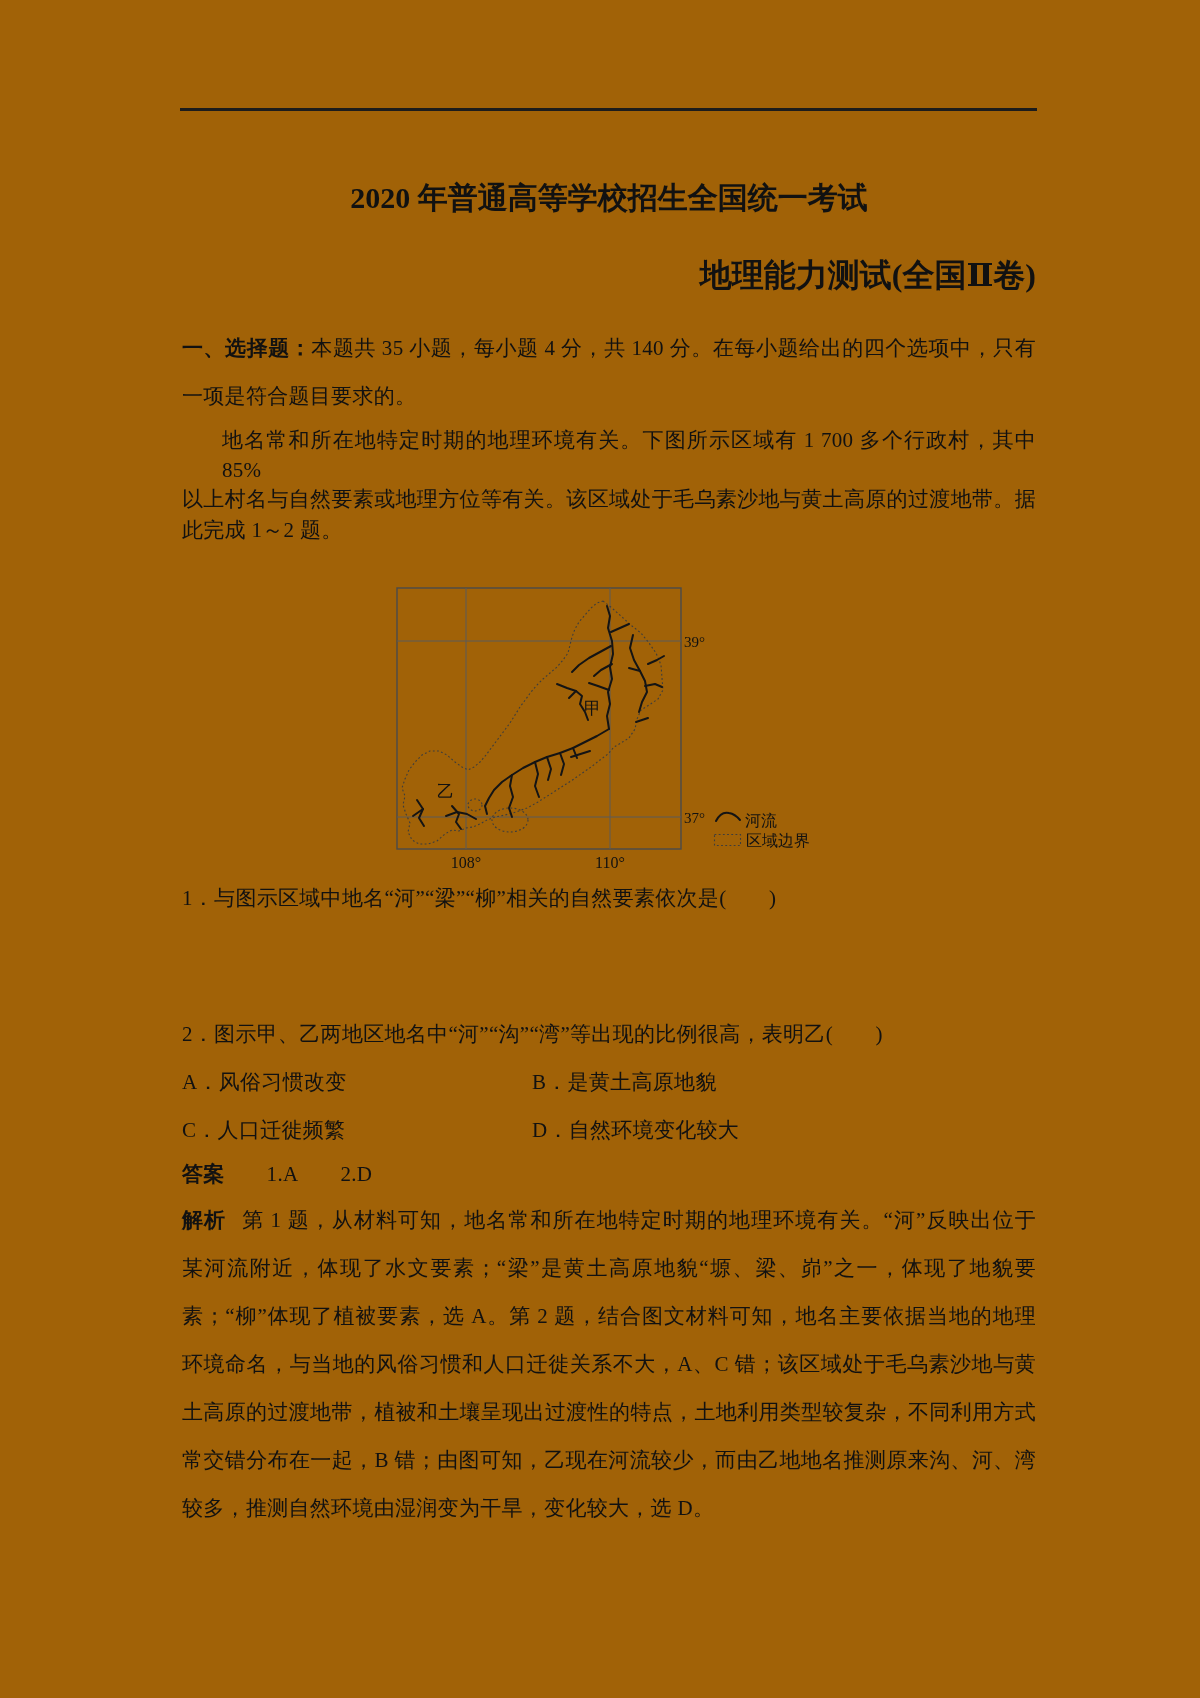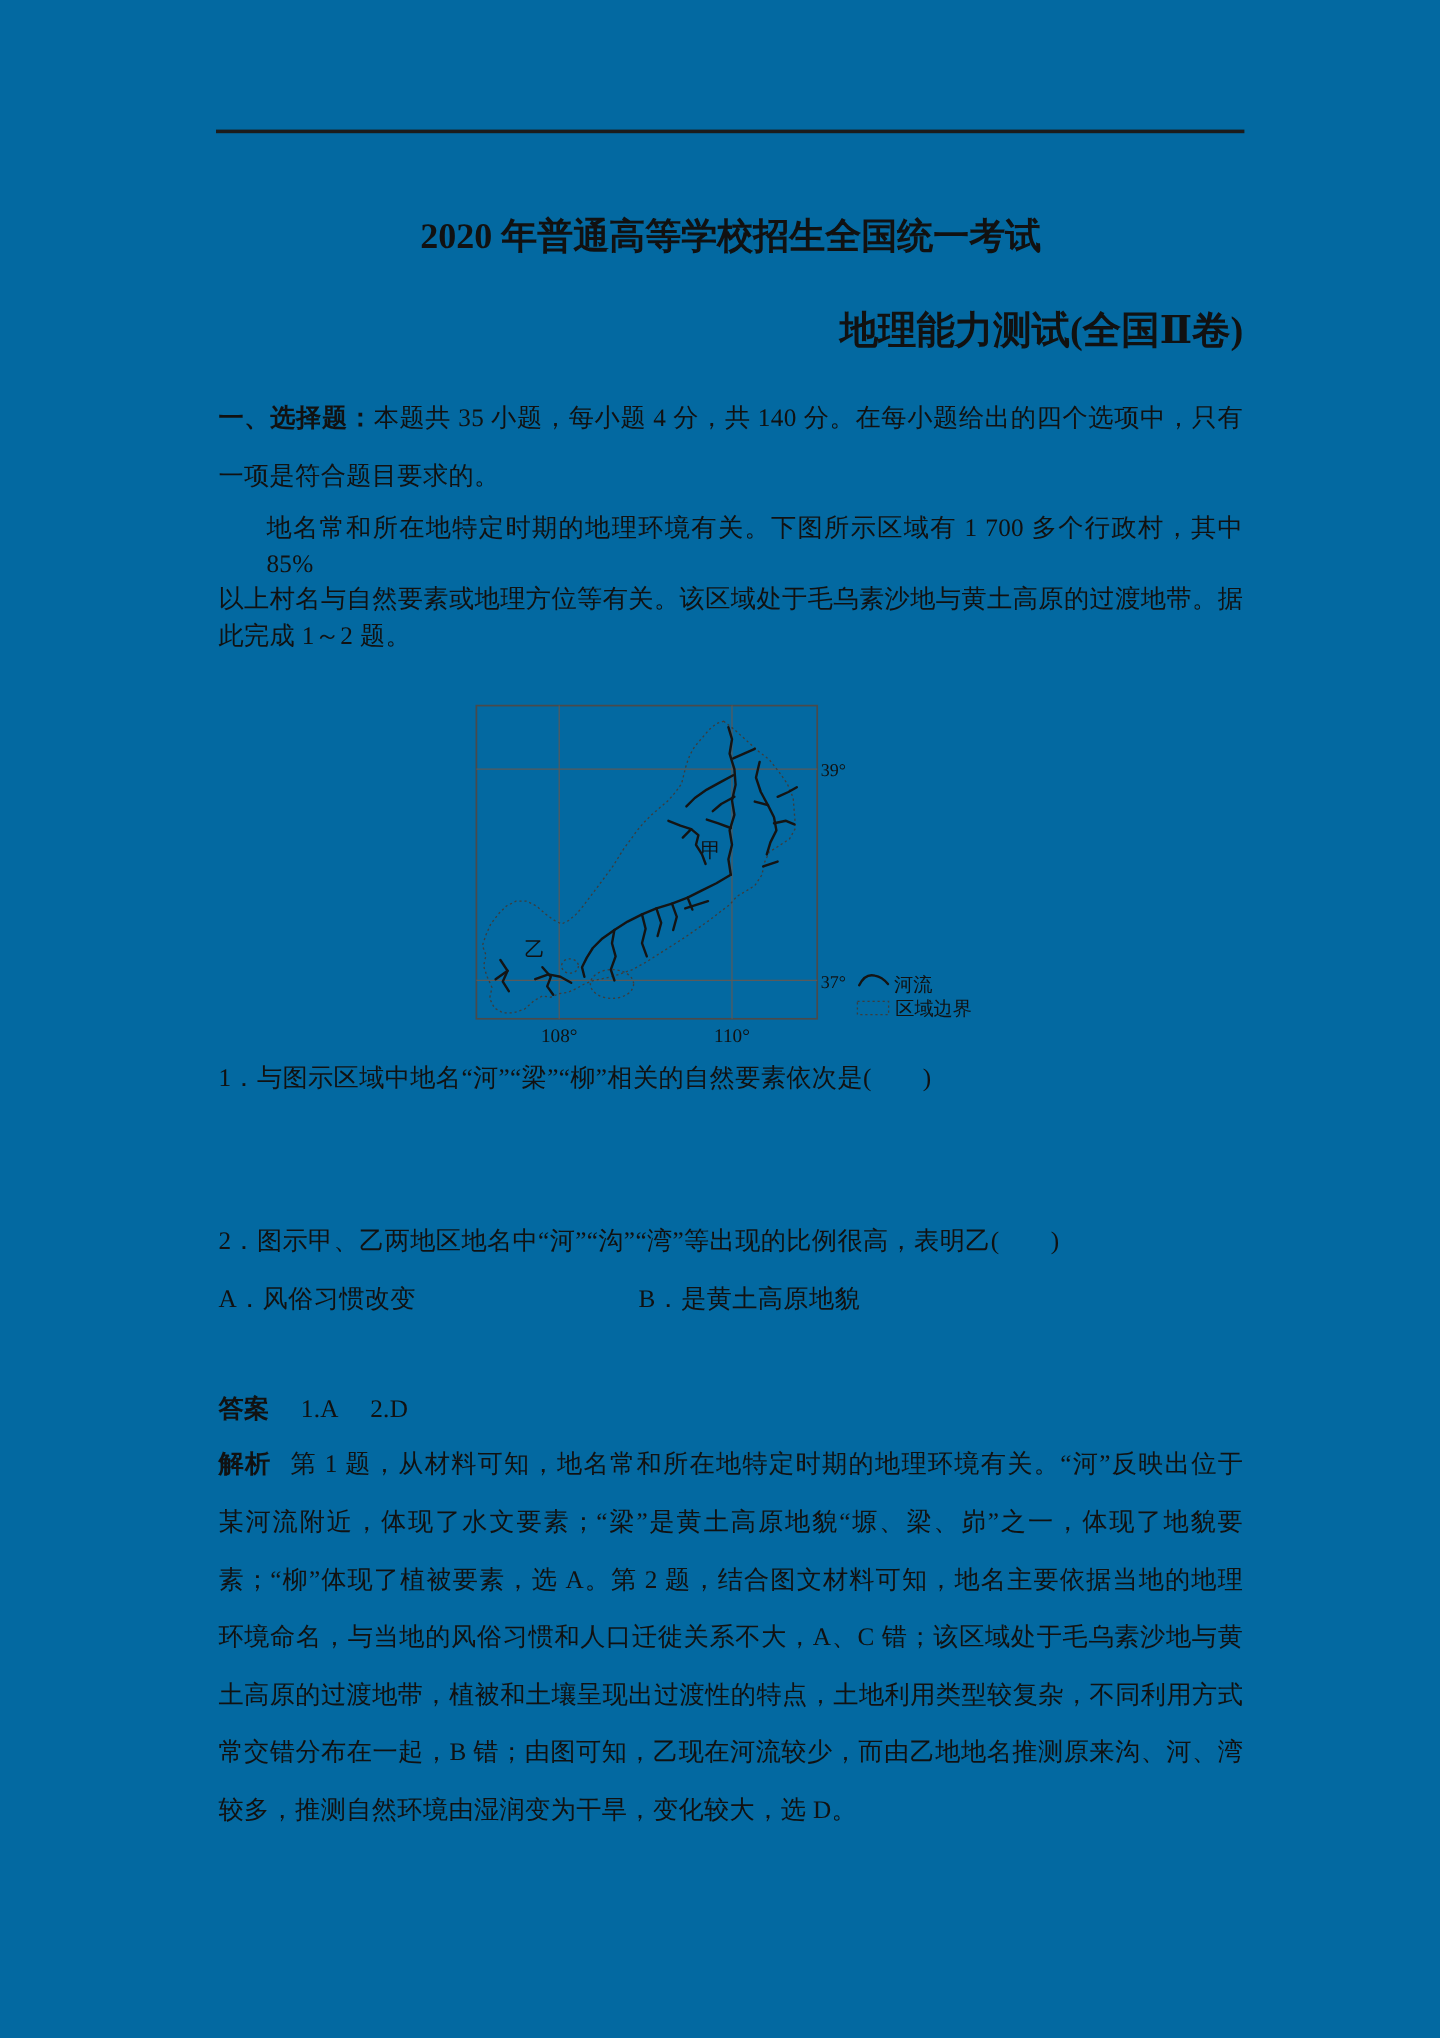--- a/index.html
+++ b/index.html
@@ -1,38 +1,38 @@
 <!DOCTYPE html>
 <html><head>
 <meta charset="utf-8">
 <style>
   html,body { margin:0; padding:0; background:#e8e8e8; }
   .page {
     position:relative; width:1200px; height:1698px; margin:0 auto;
-    background:#0369a1; overflow:hidden;
+    background:#a16207; overflow:hidden;
     font-family:"Liberation Serif","DejaVu Serif",serif; color:#111;
   }
   .top-rule { position:absolute; left:180px; top:108px; width:857px; height:3px; background:#1c1c1c; }
   .title {
     position:absolute; left:182px; width:854px; top:181px;
     text-align:center; font-size:30px; font-weight:bold; line-height:34px;
   }
   .subtitle {
     position:absolute; left:182px; width:854px; top:259px;
     text-align:right; font-size:32px; font-weight:bold; line-height:32px;
   }
   .line {
     position:absolute; left:182px; width:854px; box-sizing:border-box;
     font-size:21px; line-height:30px; letter-spacing:0.3px; white-space:nowrap;
   }
   .jline { white-space:normal; text-align:justify; text-align-last:justify; }
   .hei { font-weight:bold; font-family:Liberation Sans, sans-serif; }
   .indent2 { padding-left:40px; }
   .optB { position:absolute; left:350px; }
-  .ans-item { margin-left:26px; }
+  .ans-item { margin-left:42px; }
   .exp-label { margin-right:16px; }
   .map-svg { position:absolute; left:370px; top:550px; }
   .map-svg text { font-family:"Liberation Serif","DejaVu Serif",serif; fill:#111; }
   .frame { fill:none; stroke:#4a4a4a; stroke-width:1.4; }
   .grid { stroke:#5a5a5a; stroke-width:1; }
   .bnd { fill:none; stroke:#3d3d3d; stroke-width:1.1; stroke-dasharray:1.8 2.4; }
   .riv { fill:none; stroke:#141414; stroke-width:2; stroke-linecap:round; stroke-linejoin:round; }
 </style>
 </head>
 <body>
@@ -111,20 +111,21 @@
       <text x="745" y="826" font-size="16">河流</text>
       <rect class="bnd" x="714.5" y="834.5" width="26" height="11"></rect>
       <text x="746" y="846" font-size="16">区域边界</text>
     </g>
   </svg>
 
   <div class="line" style="top:883px"><span>1．</span><span>与图示区域中地名“河”“梁”“柳”相关的自然要素依次是(　　)</span></div>
 
   <div class="line" style="top:1019px"><span>2．</span><span>图示甲、乙两地区地名中“河”“沟”“湾”等出现的比例很高，表明乙(　　)</span></div>
   <div class="line" style="top:1067px"><span>A．风俗习惯改变</span><span class="optB">B．是黄土高原地貌</span></div>
+  <div class="line" style="top:1115px"><span>C．人口迁徙频繁</span><span class="optB">D．自然环境变化较大</span></div>
 
   <div class="line" style="top:1159px"><span class="hei">答案</span><span class="ans-item">1.A</span><span class="ans-item">2.D</span></div>
 
   <div class="line jline" style="top:1205px"><span class="hei exp-label">解析</span><span>第 1 题，从材料可知，地名常和所在地特定时期的地理环境有关。“河”反映出位于</span></div>
   <div class="line jline" style="top:1253px">某河流附近，体现了水文要素；“梁”是黄土高原地貌“塬、梁、峁”之一，体现了地貌要</div>
   <div class="line jline" style="top:1301px">素；“柳”体现了植被要素，选 A。第 2 题，结合图文材料可知，地名主要依据当地的地理</div>
   <div class="line jline" style="top:1349px">环境命名，与当地的风俗习惯和人口迁徙关系不大，A、C 错；该区域处于毛乌素沙地与黄</div>
   <div class="line jline" style="top:1397px">土高原的过渡地带，植被和土壤呈现出过渡性的特点，土地利用类型较复杂，不同利用方式</div>
   <div class="line jline" style="top:1445px">常交错分布在一起，B 错；由图可知，乙现在河流较少，而由乙地地名推测原来沟、河、湾</div>
   <div class="line" style="top:1493px">较多，推测自然环境由湿润变为干旱，变化较大，选 D。</div>

